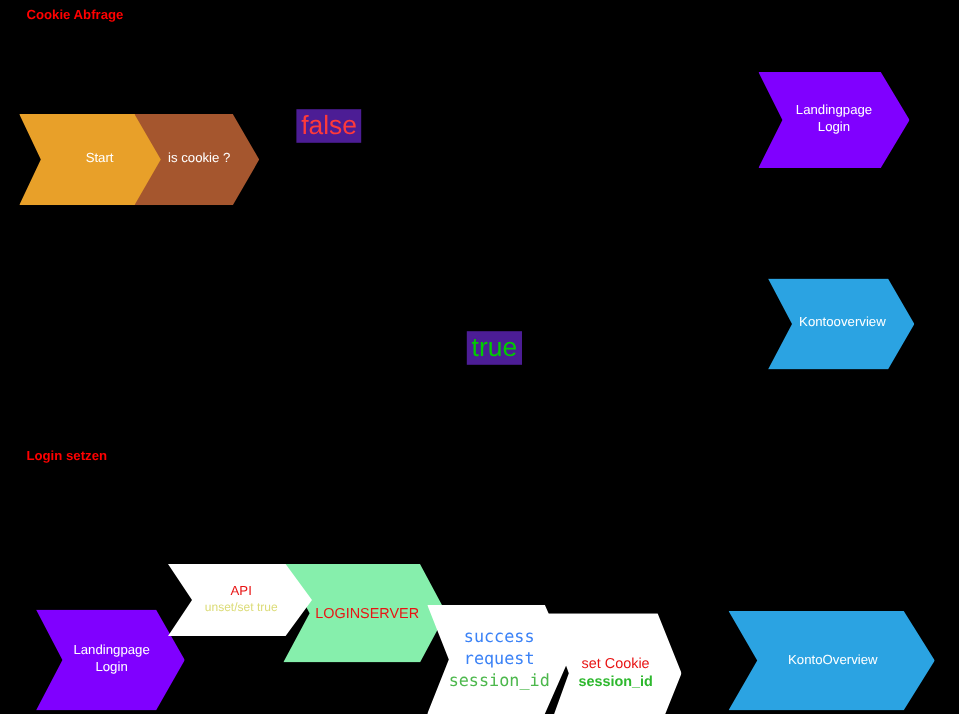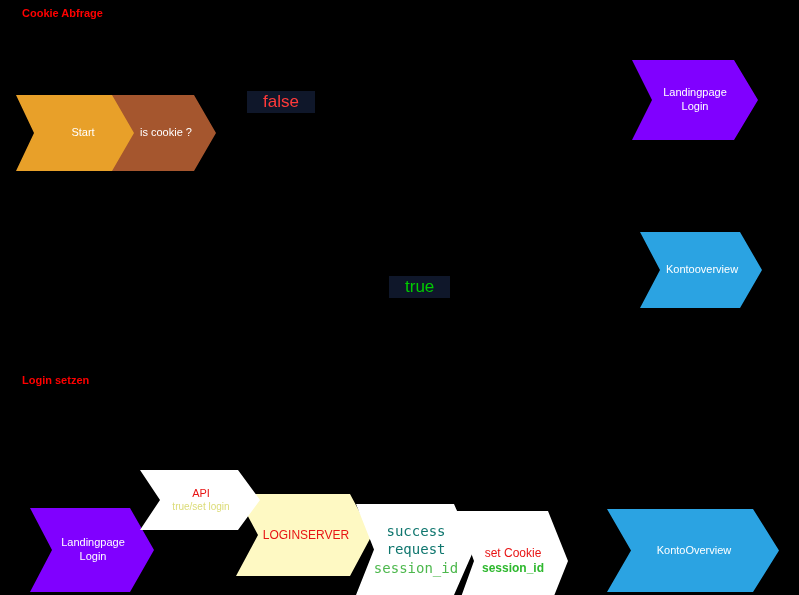--- a/index.html
+++ b/index.html
@@ -32,48 +32,48 @@
     padding-right: var(--tip, 22px);
     line-height: 1.25;
   }
 
   .section-label {
     position: absolute;
     color: #FF0000; font-size: 11px; font-weight: bold; text-align: right;
   }
   .badge {
     position: absolute;
-    background: #0f172a;
-    font-size: 17px;
-    padding: 1px 16px;
+    background: #4c1d95;
+    font-size: 22px;
+    padding: 1px 4px;
   }
   .badge-false { left: 247px; top: 91px; color: #FF3A3A; }
   .badge-true  { left: 389px; top: 276px; color: #00CC00; }
 
   .shape-start { left: 16px; top: 95px; width: 136px; height: 76px;
     background: #E8A029; color: #FFFFFF; font-size: 11px; --tip: 24px; --notch: 18px; z-index: 1; }
   .shape-is-cookie { left: 112px; top: 95px; width: 104px; height: 76px;
     background: #A5562E; color: #FFFFFF; font-size: 11px; --tip: 22px; --notch: 22px; z-index: 2; }
   .shape-landingpage-top { left: 632px; top: 60px; width: 126px; height: 80px;
     background: #8000FF; color: #FFFFFF; font-size: 11px; --tip: 24px; --notch: 20px; }
   .shape-kontooverview-top { left: 640px; top: 232px; width: 122px; height: 76px;
     background: #2BA3E2; color: #FFFFFF; font-size: 11px; --tip: 22px; --notch: 20px; }
 
   .shape-landingpage-bottom { left: 30px; top: 508px; width: 124px; height: 84px;
     background: #8000FF; color: #FFFFFF; font-size: 11px; --tip: 24px; --notch: 22px; }
   .shape-api { left: 140px; top: 470px; width: 120px; height: 60px;
     background: #FFFFFF; font-size: 11px; --tip: 22px; --notch: 20px; z-index: 2; }
   .shape-api .t1 { color: #E81414; font-size: 11px; }
   .shape-api .t2 { color: #DCDC78; font-size: 10px; }
   .shape-loginserver { left: 236px; top: 470px; width: 136px; height: 82px;
-    background: #fef9c3; color: #E81414; font-size: 12px; --tip: 22px; --notch: 22px; z-index: 1; margin-top: 24px; }
+    background: #86efac; color: #E81414; font-size: 12px; --tip: 22px; --notch: 22px; z-index: 1; }
   .shape-success { left: 356px; top: 504px; width: 118px; height: 91px;
     background: #FFFFFF; font-family: "DejaVu Sans Mono", monospace;
     font-size: 14px; line-height: 1.3; --tip: 20px; --notch: 18px; z-index: 2; }
-  .shape-success .red { color: #0f766e; }
+  .shape-success .red { color: #3b82f6; }
   .shape-success .green { color: #4DB84D; }
   .shape-set-cookie { left: 456px; top: 511px; width: 112px; height: 100px;
     background: #FFFFFF; font-size: 12px; --tip: 20px; --notch: 18px; z-index: 1; }
   .shape-set-cookie .t1 { color: #E81414; }
   .shape-set-cookie .t2 { color: #2EB82E; font-weight: bold; }
   .shape-kontooverview-bottom { left: 607px; top: 509px; width: 172px; height: 83px;
     background: #2BA3E2; color: #FFFFFF; font-size: 11px; --tip: 26px; --notch: 24px; }
 </style>
 </head>
 <body>
@@ -105,21 +105,21 @@
     <span>Kontooverview</span>
   </div>
 
   <div class="chevron shape-landingpage-bottom">
     <span>Landingpage</span>
     <span>Login</span>
   </div>
 
   <div class="chevron shape-api">
     <span class="t1">API</span>
-    <span class="t2">true/set login</span>
+    <span class="t2">unset/set true</span>
   </div>
 
   <div class="chevron shape-loginserver">
     <span>LOGINSERVER</span>
   </div>
 
   <div class="chevron shape-success">
     <span class="red">success</span>
     <span class="red">request</span>
     <span class="green">session_id</span>

